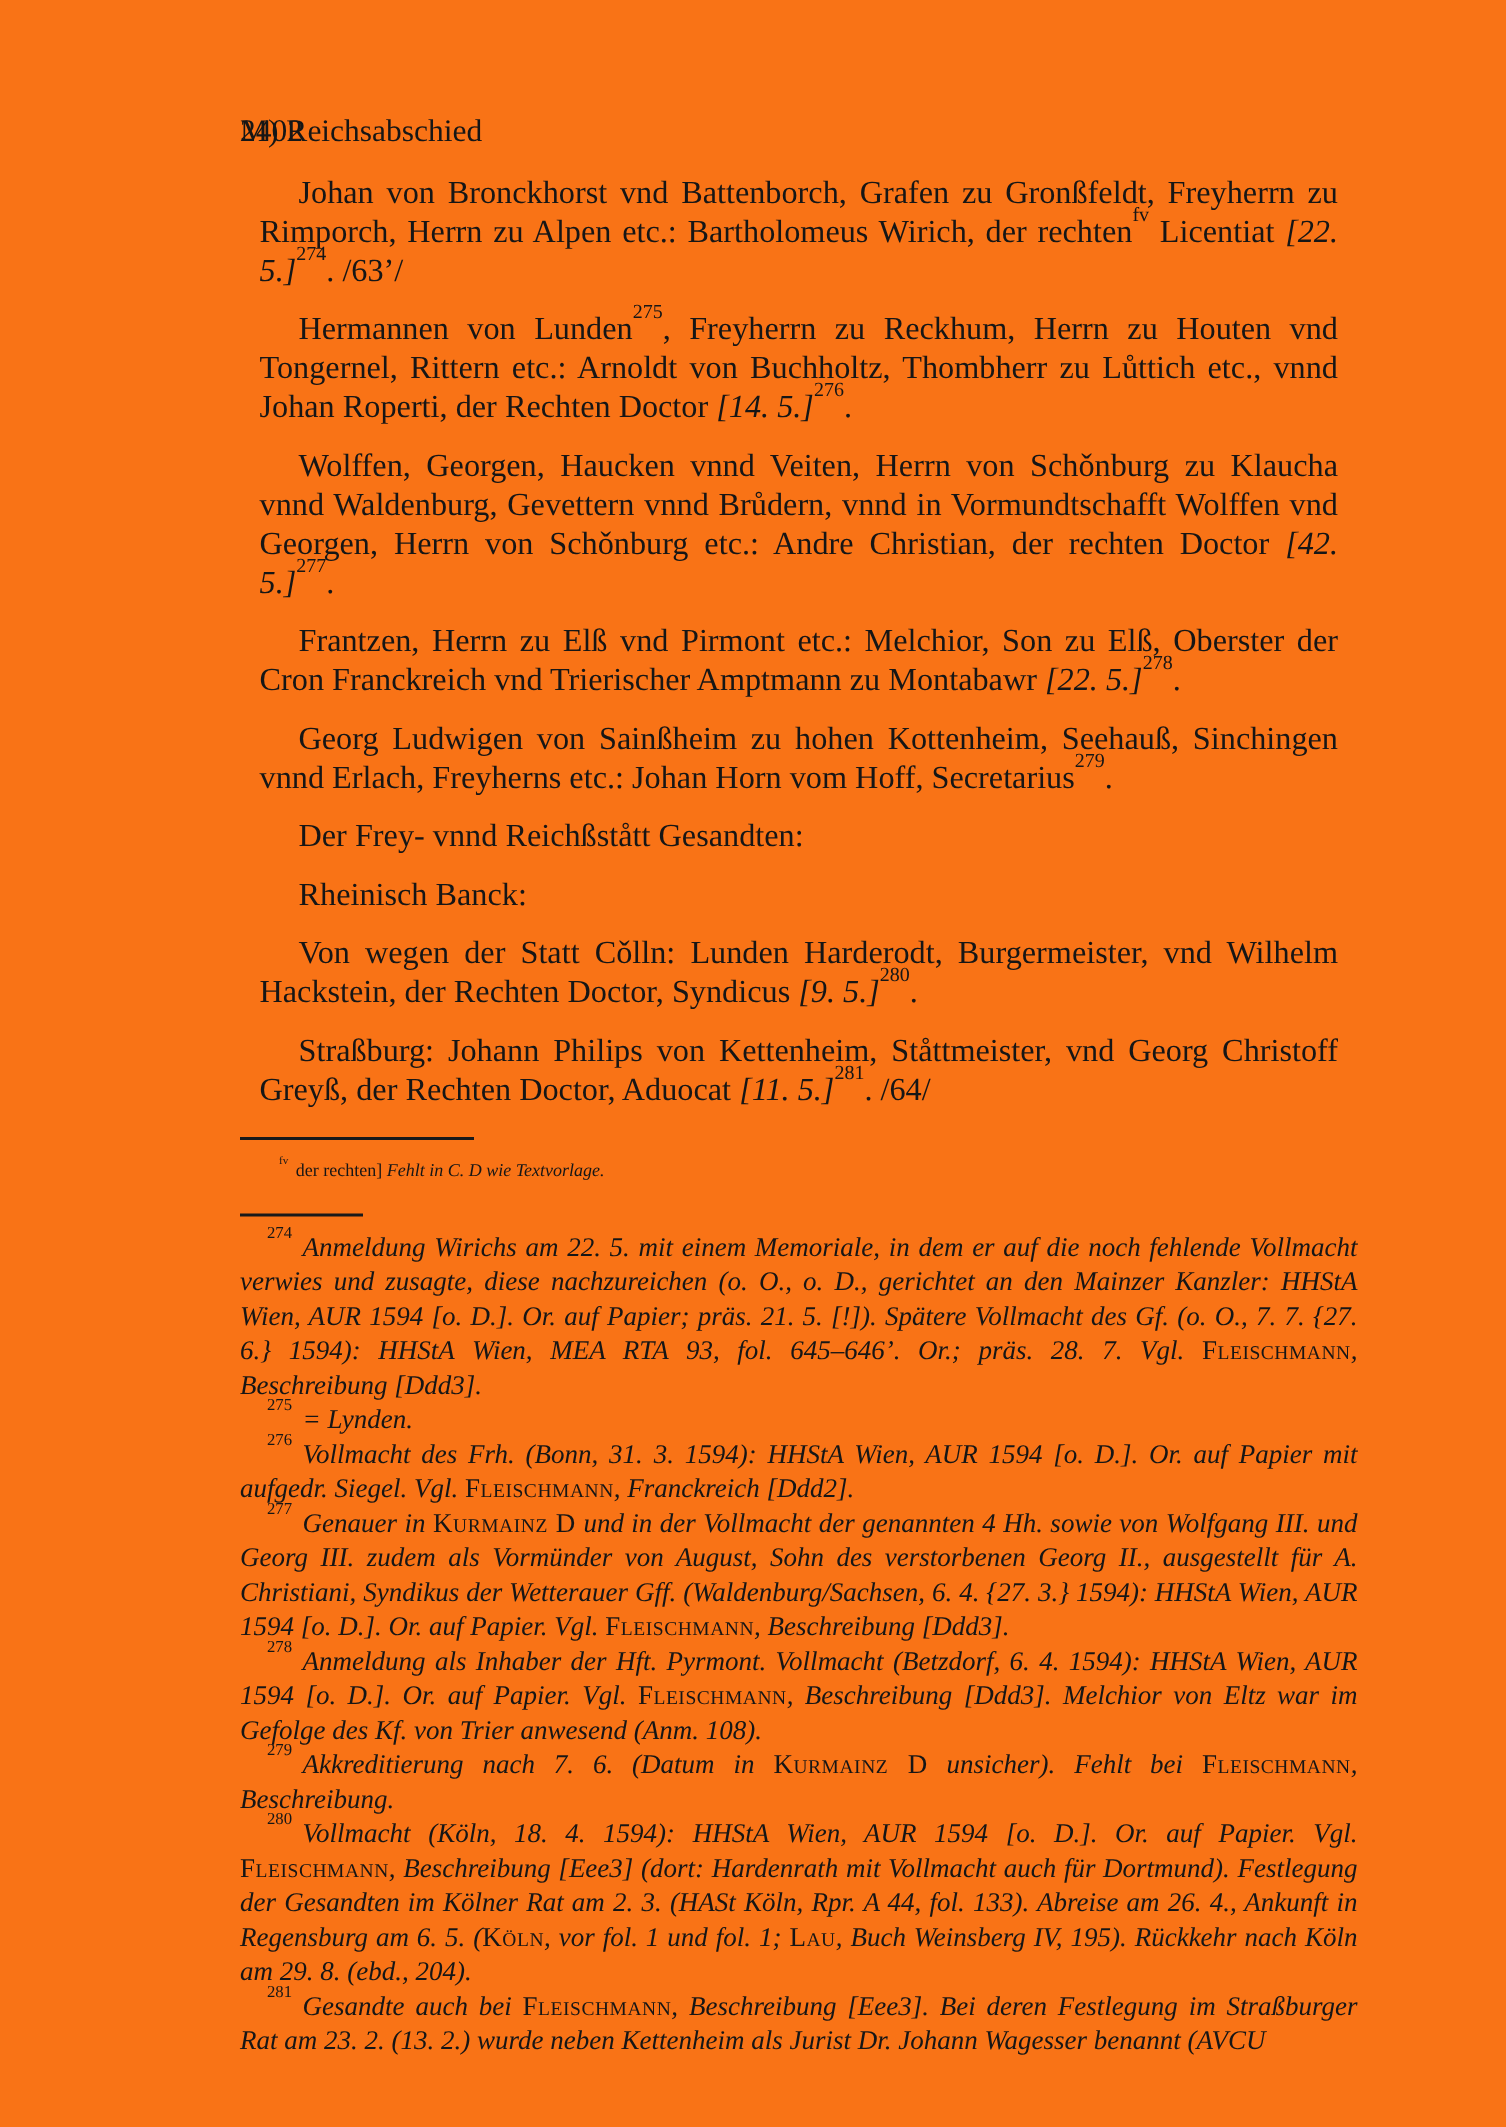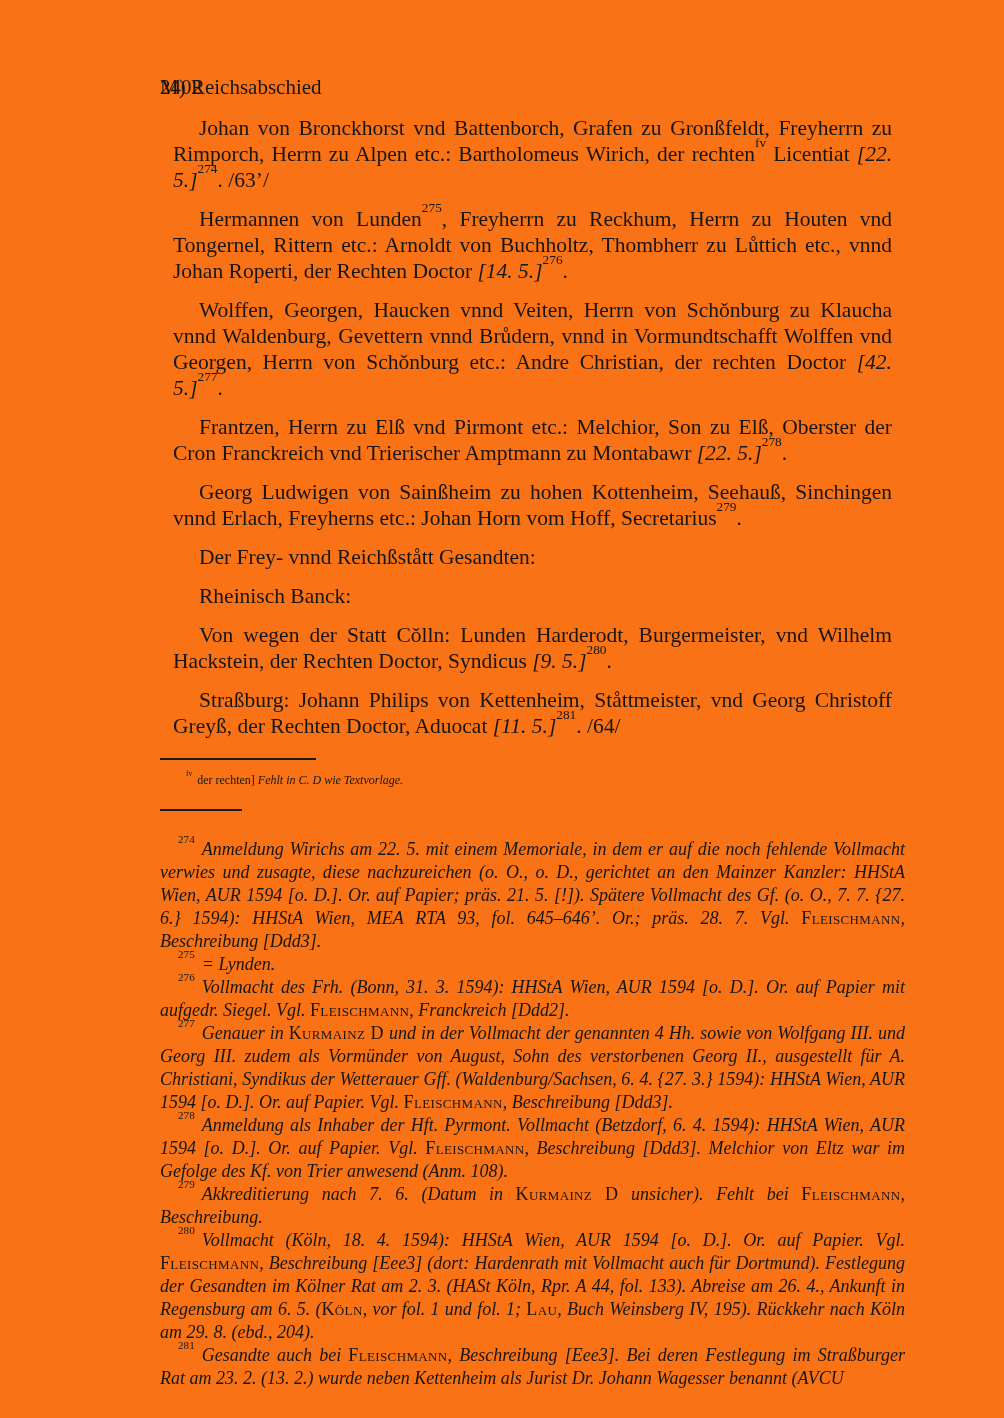--- a/index.html
+++ b/index.html
@@ -46,21 +46,21 @@
   .rule { height: 0; border: 0; border-top: 2px solid #1a1a1a; }
   .rule-apparatus { width: 156px; margin: 19px 0 0 0; }
   .rule-footnotes { width: 82px;  margin: 17px 0 0 0; }
 
   .apparatus p {
     margin: 9px 0 0 0;
     font-size: 12px; line-height: 23px;
     text-indent: 26px;
     text-align: justify;
   }
-  .footnotes { margin-top: 27px; }
+  .footnotes { margin-top: 9px; }
   .footnotes p {
     margin: 0;
     font-size: 18px; line-height: 23px;
     text-align: justify;
     text-indent: 18px;
     hyphens: auto; -webkit-hyphens: auto;
   }
   .fnnum { margin-right: 7px; }
   .appmark { margin-right: 5px; }
 </style>

